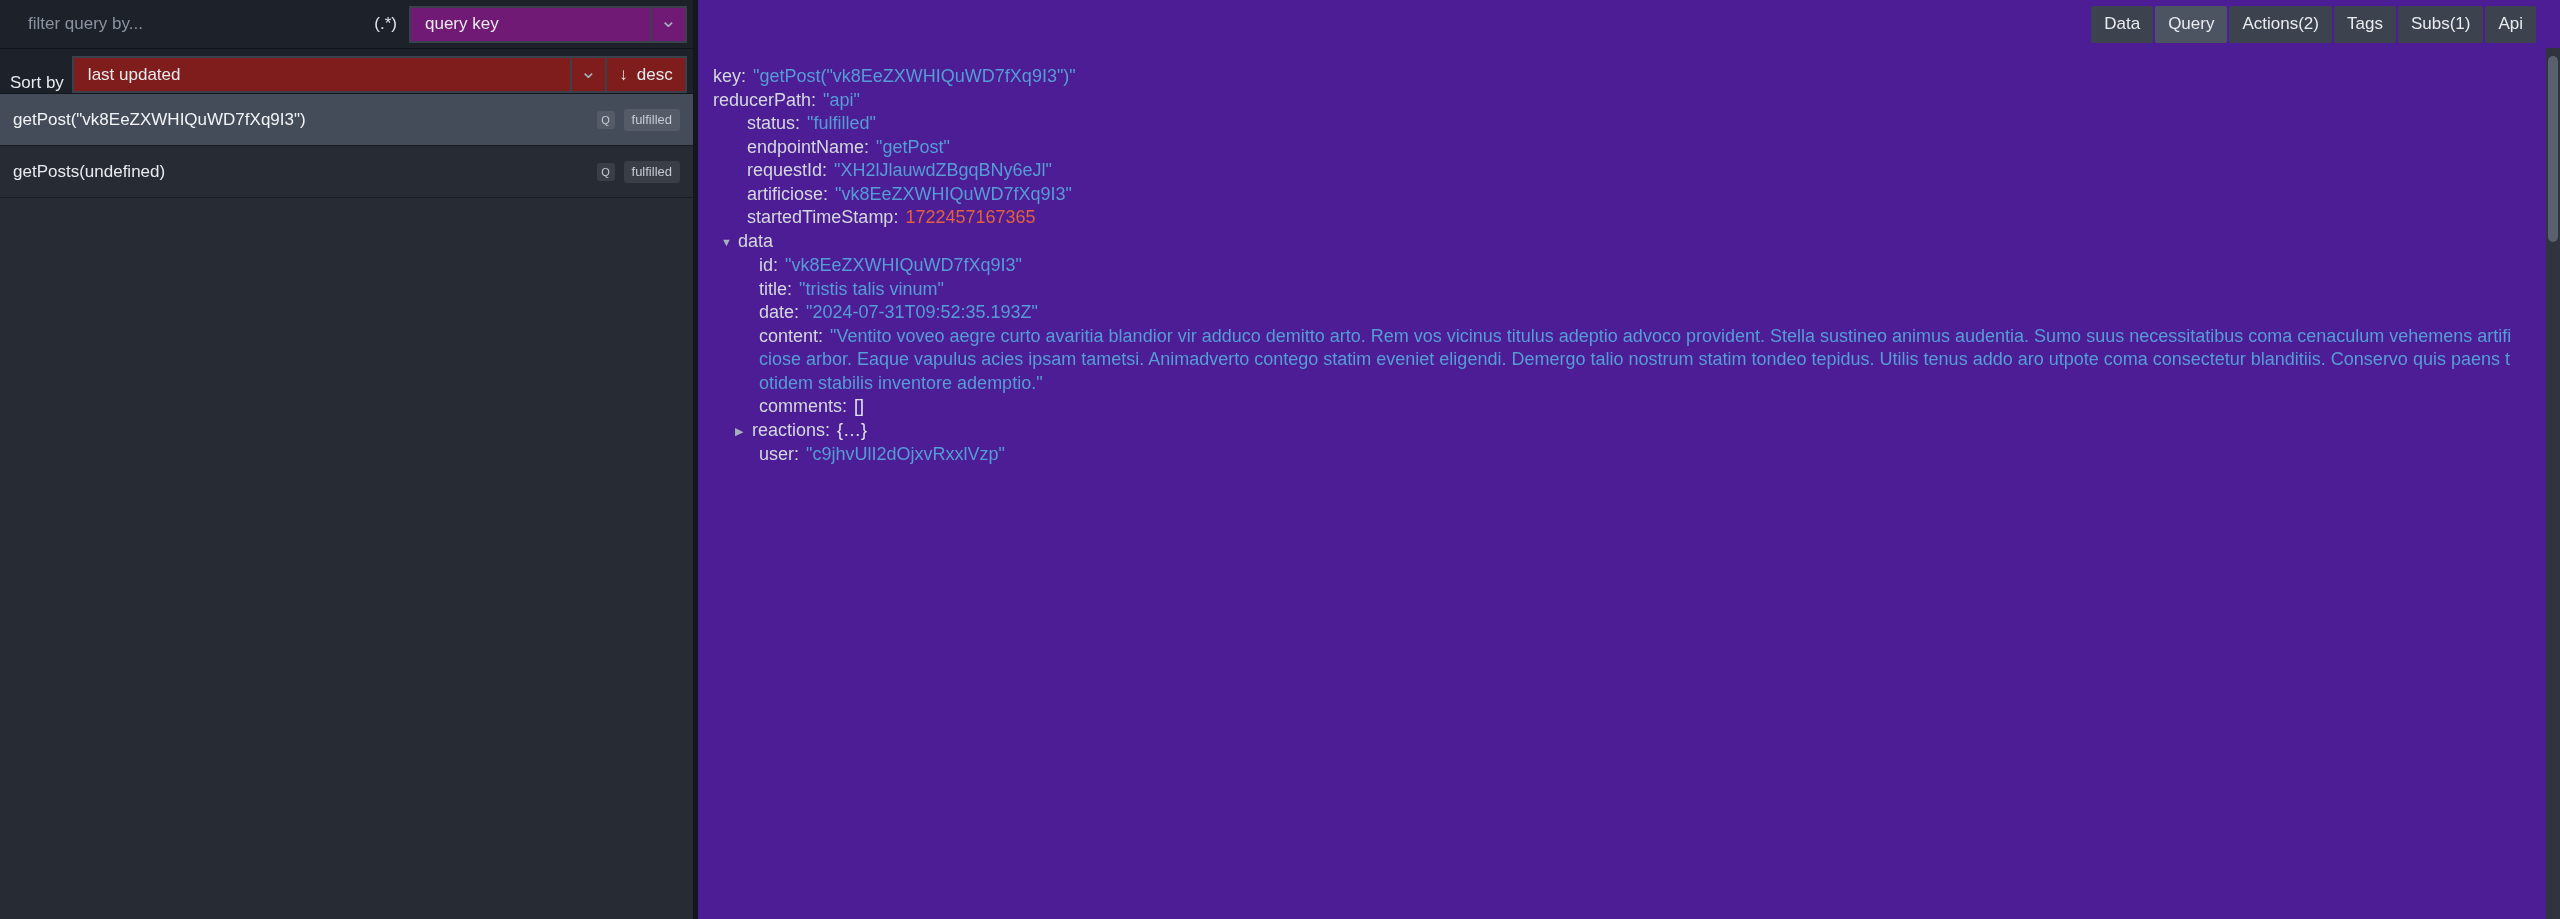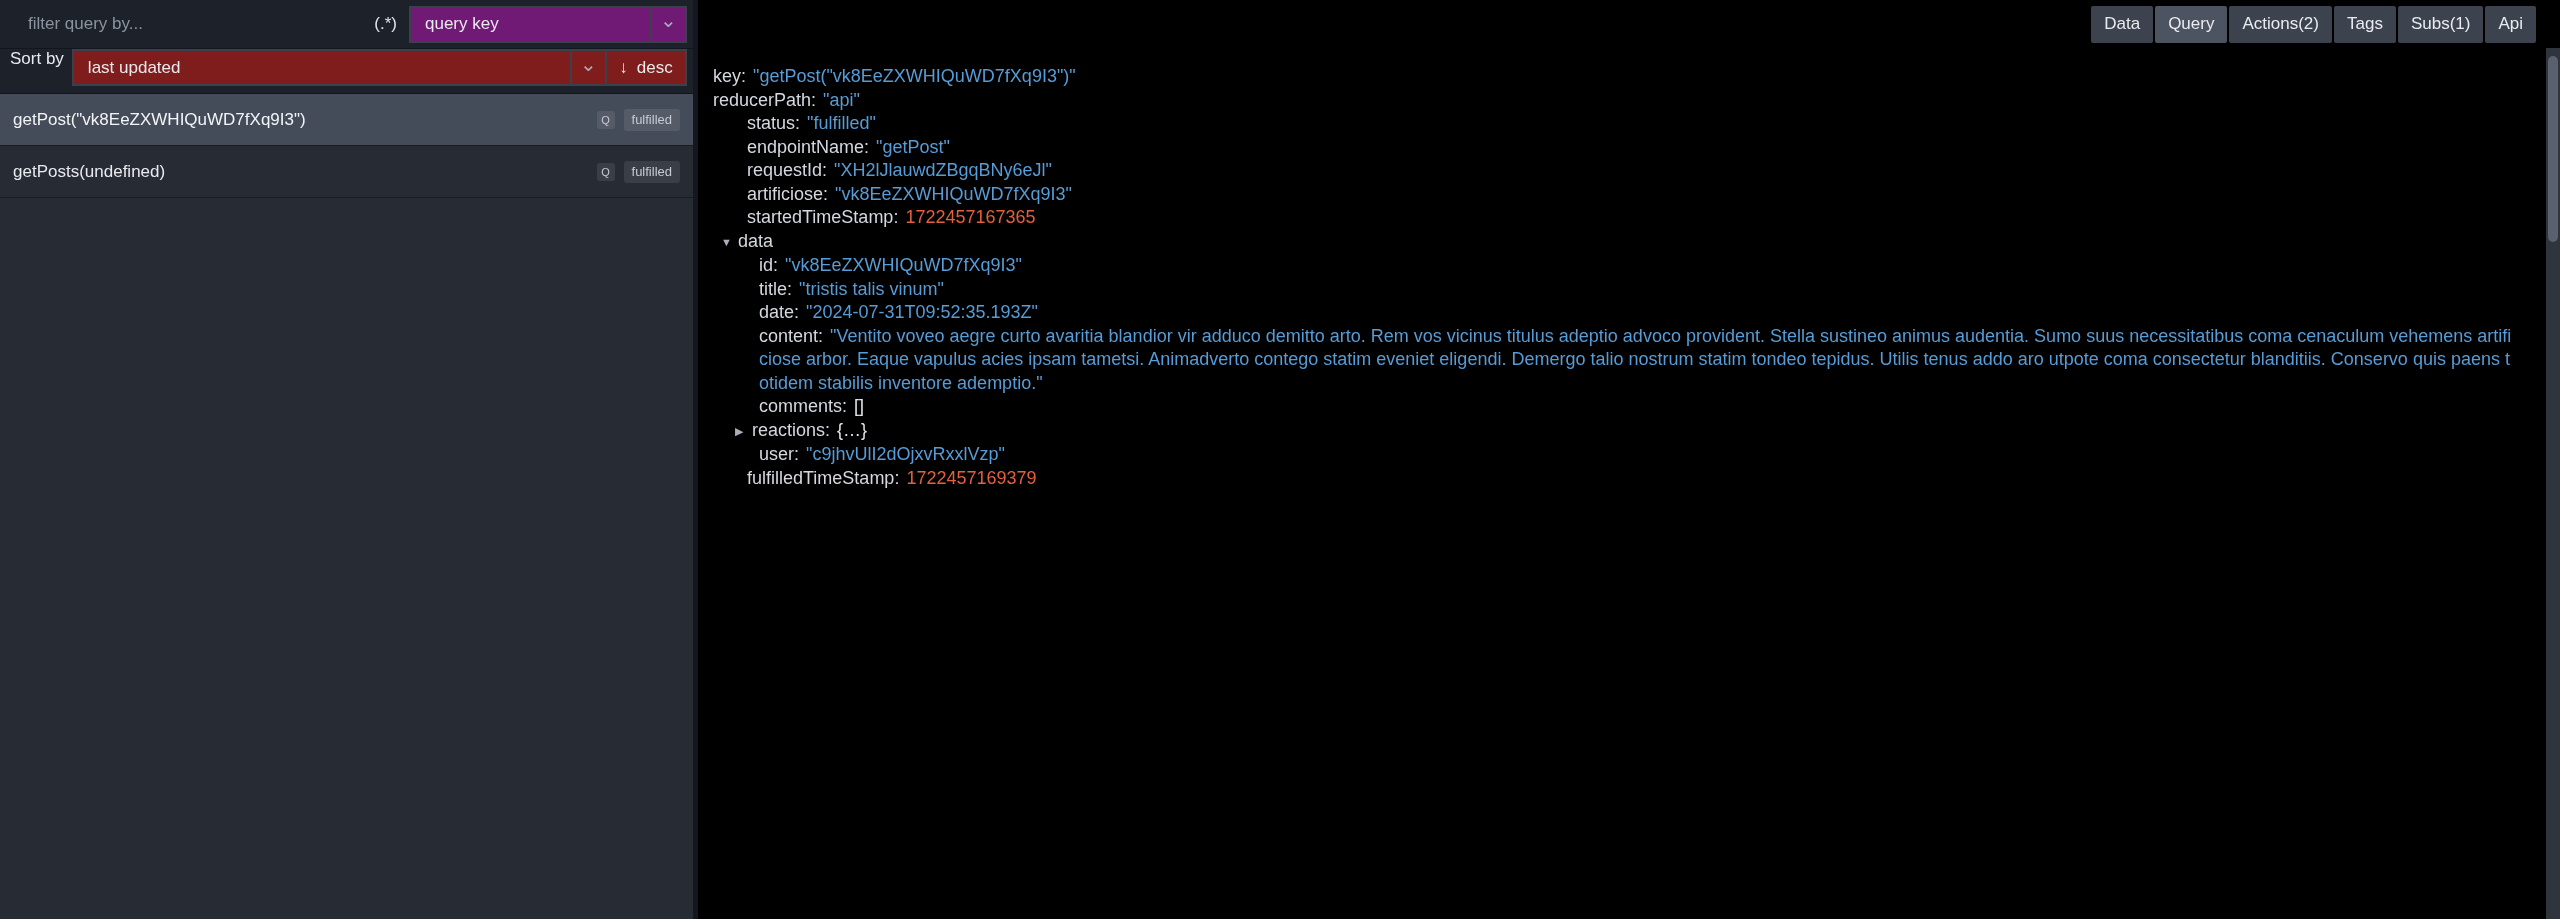--- a/index.html
+++ b/index.html
@@ -24,21 +24,21 @@
     width:278px;height:37px;margin-right:6px;background:#701a75;
     border:2px solid #3a414d;display:flex;align-items:stretch;box-sizing:border-box;cursor:pointer;
   }
   .sel-text{flex:1;display:flex;align-items:center;padding-left:14px;color:#e8eaee;font-size:17px;}
   .chev{
     width:33px;flex:none;border-left:2px solid #3a414d;display:flex;
     align-items:center;justify-content:center;color:#a7aeb8;
   }
   .chev-g{font-size:20px;transform:translateY(-4px);}
   .sort-bar{
-    height:44px;flex:none;background:#1d212a;display:flex;align-items:flex-start;
+    height:44px;flex:none;background:#1d212a;display:flex;align-items:flex-end;
     border-bottom:1px solid #13161c;padding:0 6px 0 10px;
   }
   .sort-label{color:#e8eaee;font-size:17px;margin-right:8px;white-space:pre;}
   .sort-group{
     flex:1;height:37px;background:#7f1d1d;border:2px solid #3a414d;
     display:flex;align-items:stretch;box-sizing:border-box;
   }
   .sort-sel{flex:1;display:flex;align-items:stretch;cursor:pointer;}
   .desc-btn{
     width:80px;flex:none;border:none;border-left:2px solid #3a414d;background:transparent;
@@ -55,21 +55,21 @@
   .badge-q{
     width:18px;height:18px;border-radius:3px;background:rgba(255,255,255,0.09);
     color:#c6ccd4;font-size:11px;display:flex;align-items:center;justify-content:center;
   }
   .badge-st{
     padding:3px 8px 4px;border-radius:3px;background:rgba(255,255,255,0.09);
     color:#c6ccd4;font-size:13px;
   }
   .divider{width:5px;flex:none;background:#14171d;cursor:col-resize;}
   
-  .right{flex:1;background:#000000;position:relative;overflow:hidden;}
+  .right{flex:1;background:#4c1d95;position:relative;overflow:hidden;}
   .tabs{
     height:48px;display:flex;justify-content:flex-end;align-items:center;
     padding-right:24px;gap:2px;
   }
   .tab{
     height:37px;padding:0 13px;background:#3d434e;border:none;border-radius:2px;
     color:#e9ebef;font-family:inherit;font-size:17px;cursor:pointer;
   }
   .tab.active{background:#4d5461;}
   .tree{
@@ -201,22 +201,19 @@
       </div>
       <div class="trow d2">
         <span class="tkey">comments:</span><span class="tval o">[]</span>
       </div>
       <div class="trow d2e">
         <span class="arrow">▶</span><span class="tkey">reactions:</span><span class="tval o">{…}</span>
       </div>
       <div class="trow d2">
         <span class="tkey">user:</span><span class="tval s">"c9jhvUlI2dOjxvRxxlVzp"</span>
       </div>
-      <div class="trow d1">
-        <span class="tkey">fulfilledTimeStamp:</span><span class="tval n">1722457169379</span>
-      </div>
     </div>
 
     <div class="scrollbar">
       <div class="thumb"></div>
     </div>
   </div>
 </div>
 
 </body></html>

